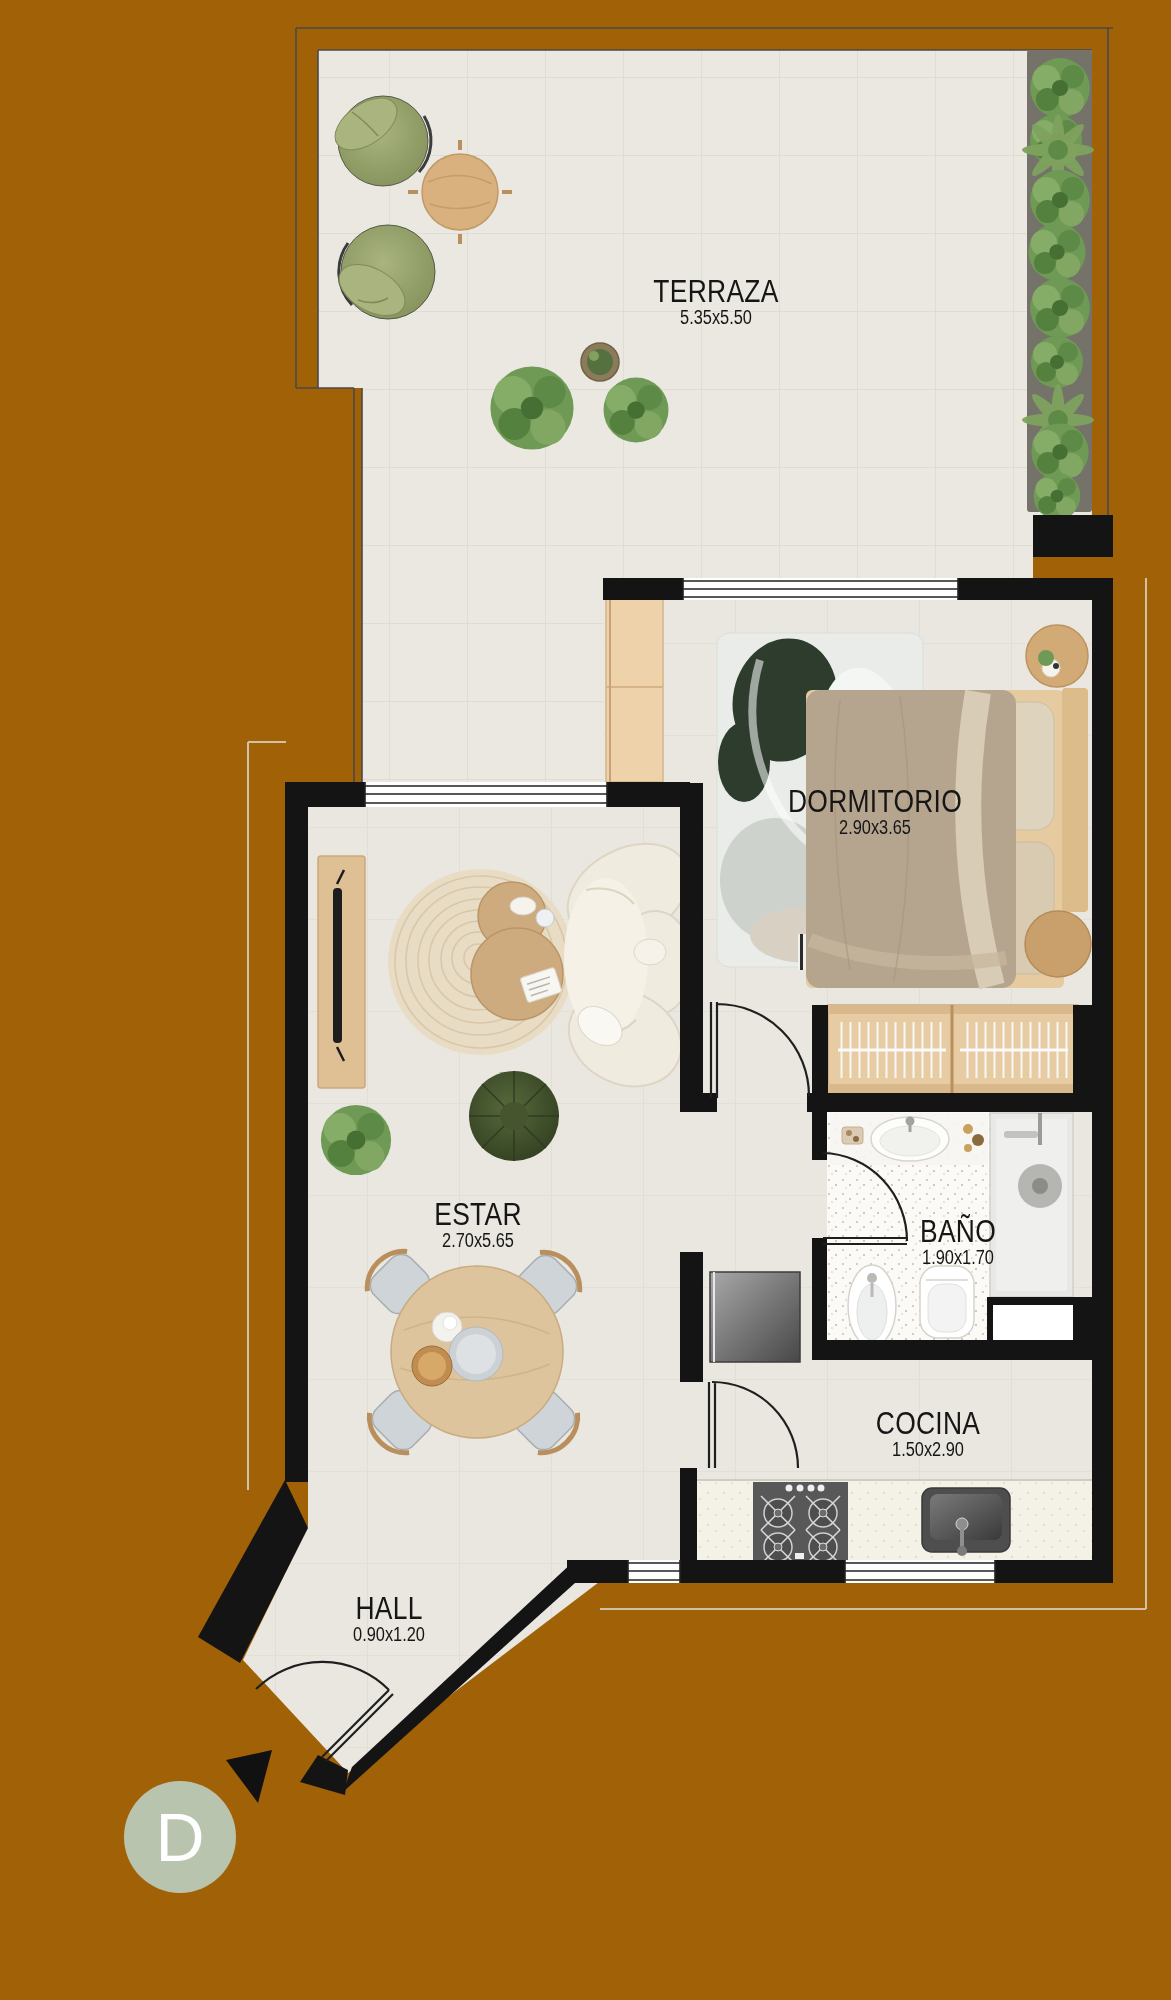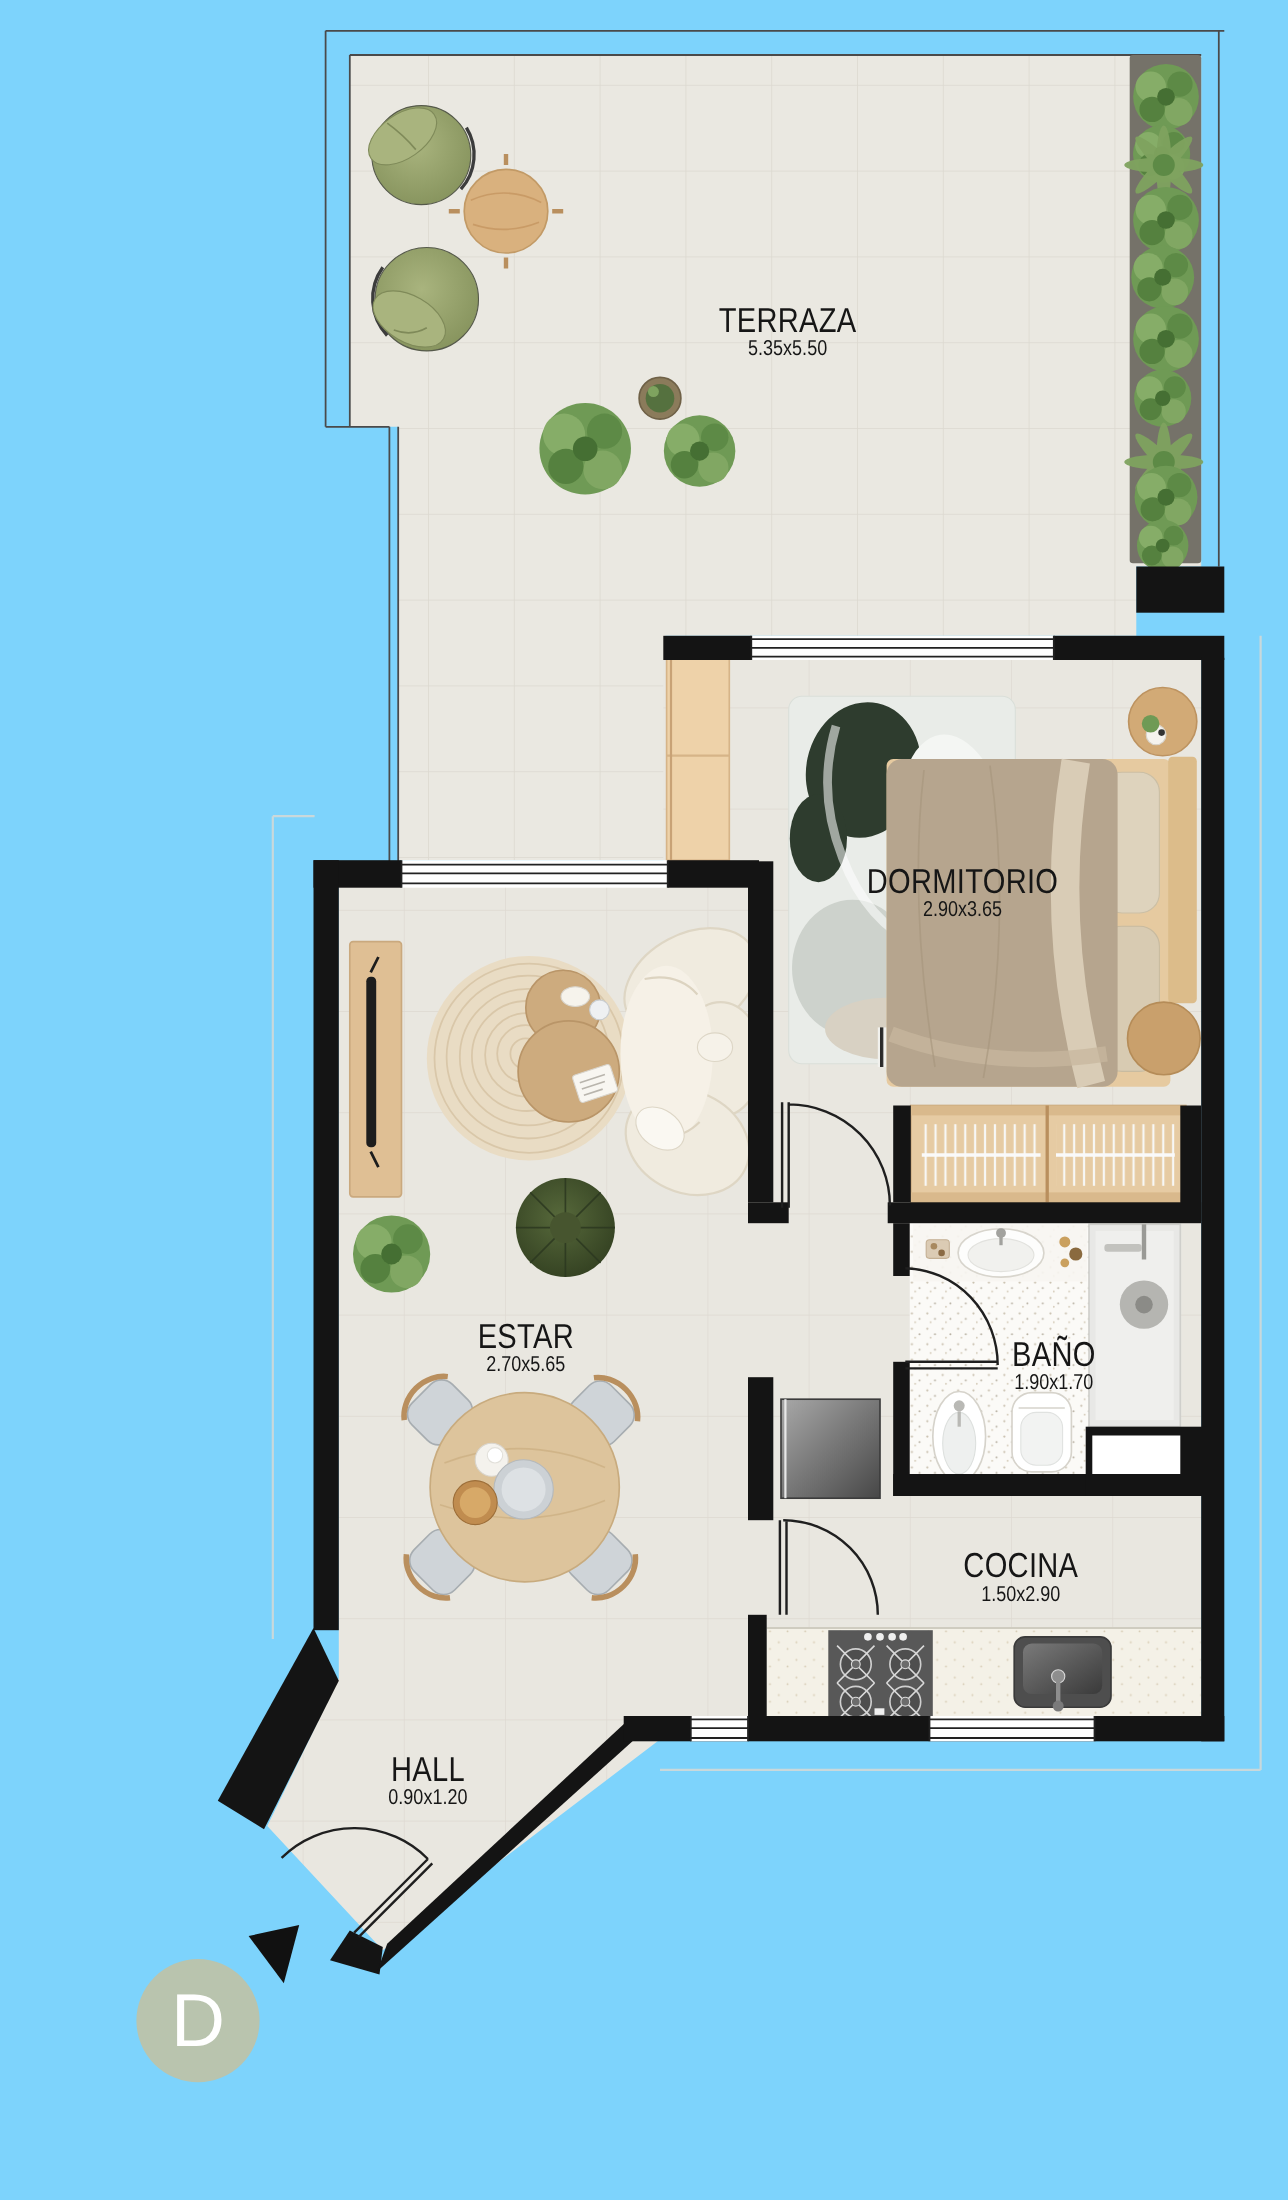--- a/index.html
+++ b/index.html
@@ -1,17 +1,17 @@
 <!DOCTYPE html>
 <html><head>
 <meta charset="utf-8">
 <style>
   html,body{margin:0;padding:0;background:#ffffff;}
   .canvas{
-    position:relative;width:1171px;height:2000px;background:#7dd3fc;overflow:hidden;
+    position:relative;width:1171px;height:2000px;background:#a16207;overflow:hidden;
     font-family:"Liberation Sans", sans-serif;
   }
   .plan-svg{position:absolute;left:0;top:0;}
   .room-label{
     position:absolute;transform:translate(-50%,-50%) scaleX(.84);
     text-align:center;color:#161616;white-space:nowrap;z-index:5;
   }
   .room-name{display:block;font-size:31.5px;line-height:31px;letter-spacing:.3px;}
   .room-dims{display:block;font-size:19.5px;line-height:21px;}
   .unit-badge{

